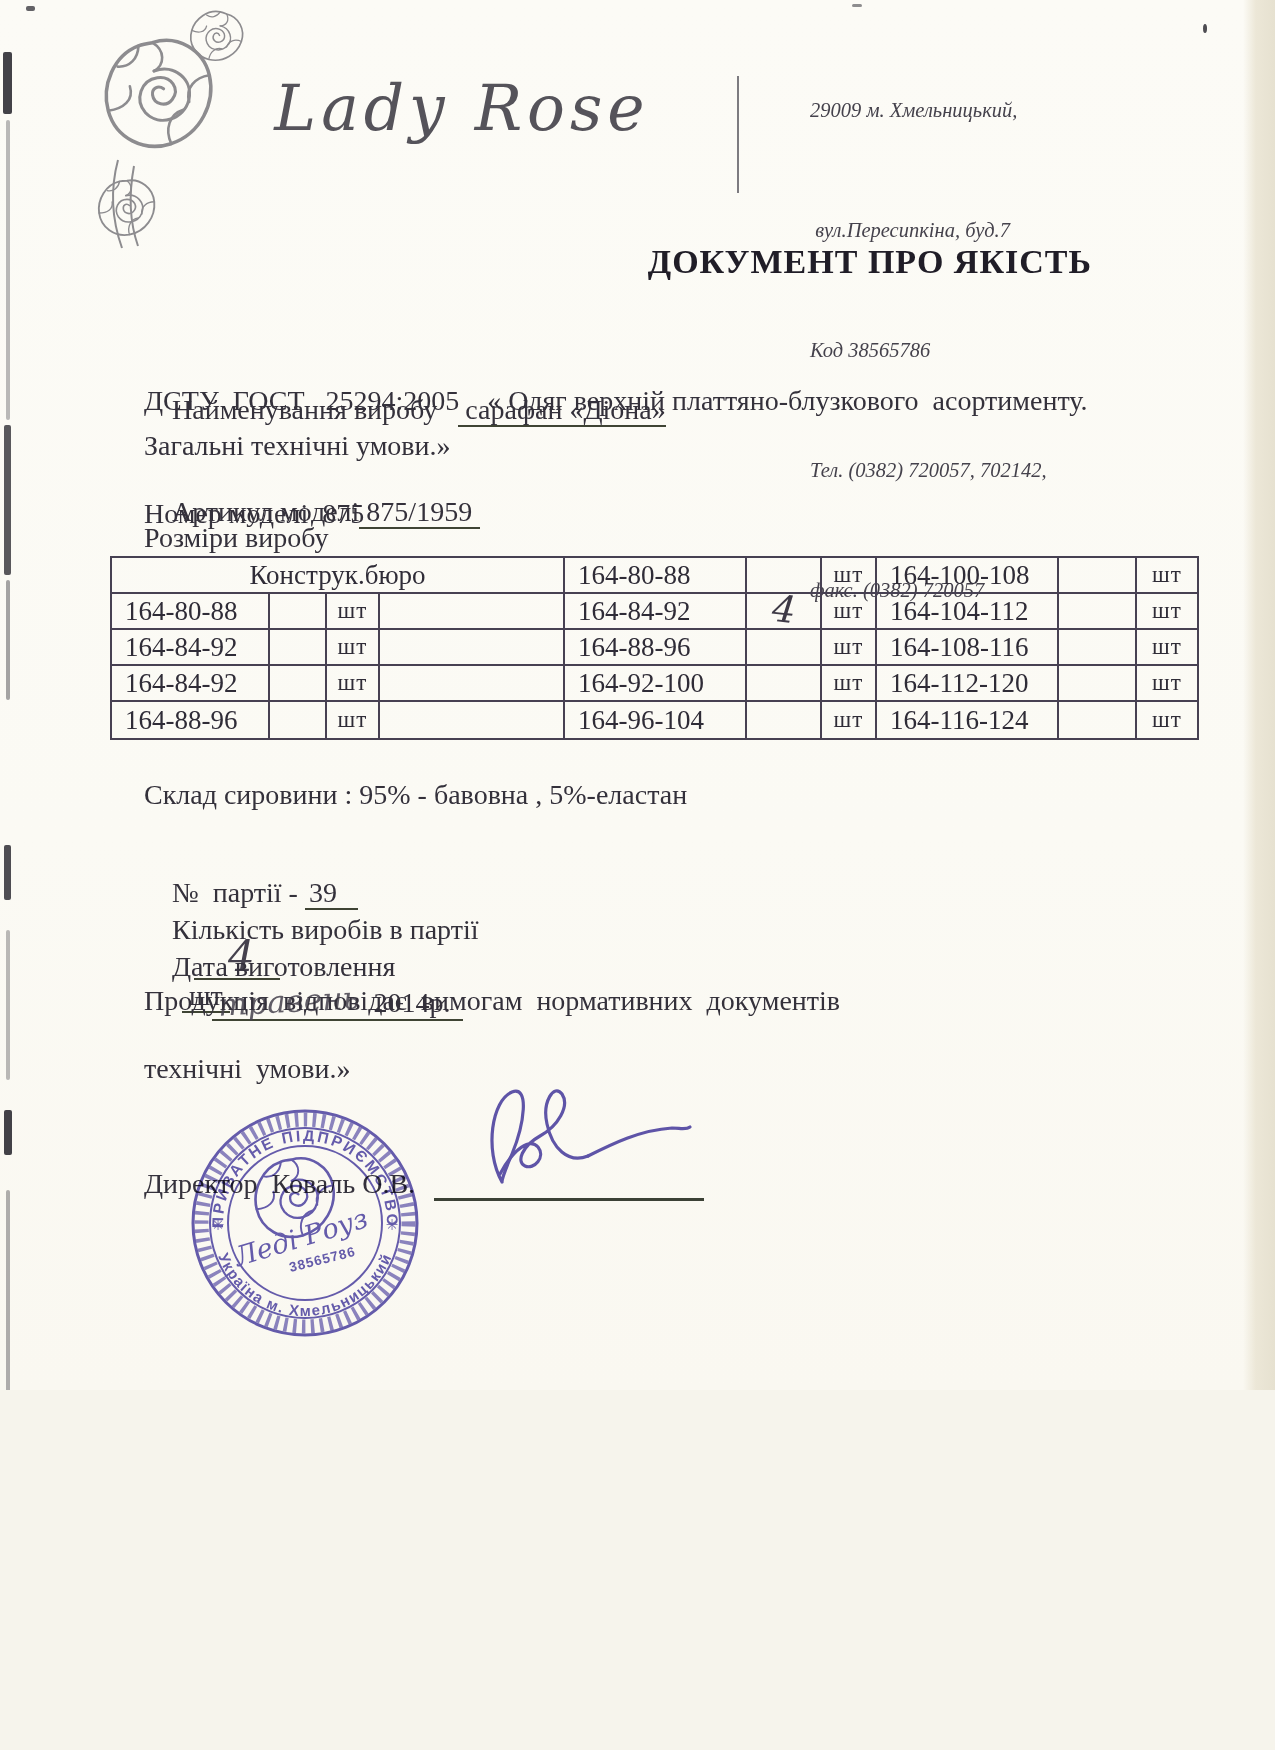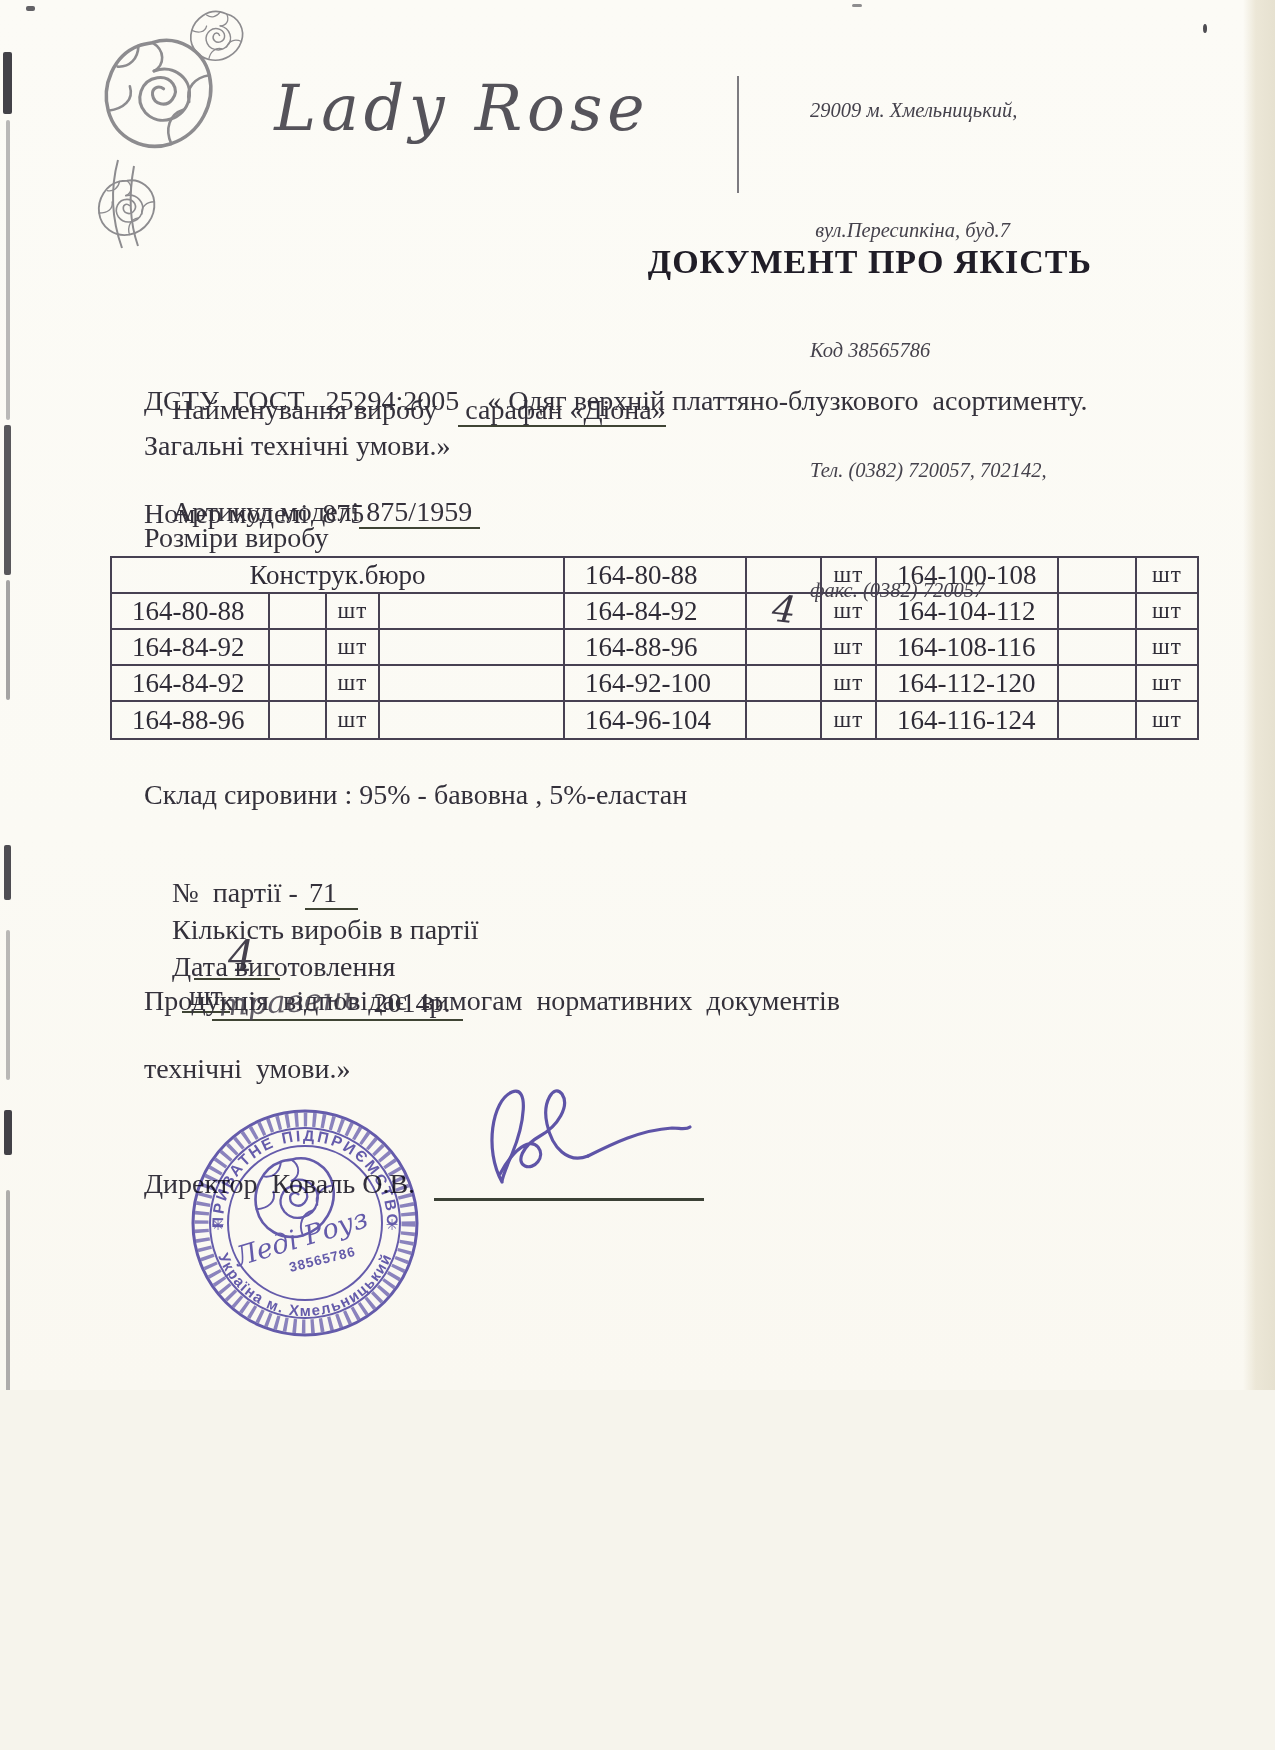--- a/index.html
+++ b/index.html
@@ -13,21 +13,21 @@
   .address{position:absolute;left:810px;top:10px;width:300px;font-style:italic;font-size:20.5px;line-height:40px;color:#45424c;white-space:pre;}
   .roses{position:absolute;left:88px;top:8px;color:#8d8c8f;}
   
   .title{position:absolute;left:0;top:243px;width:1092px;text-align:right;font-weight:bold;font-size:34px;letter-spacing:1px;color:#201d27;white-space:pre;}
   
   .line{position:absolute;left:144px;font-size:28px;color:#34313b;white-space:pre;}
   .uline{border-bottom:2.5px solid #3f4434;white-space:pre;}
   .hw{font-family:"DejaVu Serif",serif;font-style:italic;color:#45414d;}
   
   .sizes-table{position:absolute;left:110px;top:556px;display:grid;grid-template-columns:158px 57px 53px 185px 182px 75px 55px 182px 78px 60px;grid-auto-rows:36px;border:2.5px solid #474152;font-size:27px;color:#2f2c37;}
-  .sizes-table .cell{border-right:2px solid #474152;border-bottom:2px solid #474152;display:flex;align-items:center;padding:0 0 0 20px;overflow:visible;}
+  .sizes-table .cell{border-right:2px solid #474152;border-bottom:2px solid #474152;display:flex;align-items:center;padding:0 0 0 13px;overflow:visible;}
   .sizes-table .cell.c-unit{justify-content:center;padding:0;font-size:23px;letter-spacing:1px;}
   .sizes-table .cell.c-center{justify-content:center;padding:0;}
   .sizes-table .cell.lastcol{border-right:none;}
   .sizes-table .cell.lastrow{border-bottom:none;}
   .sizes-table .cell.span4{grid-column:1 / span 4;}
   .tbl-hw{font-family:"DejaVu Serif",serif;font-style:italic;font-size:37px;color:#3e3a46;transform:rotate(6deg) translateY(-2px);line-height:1;}
   
   .stamp{position:absolute;left:183px;top:1101px;mix-blend-mode:multiply;filter:blur(.35px);opacity:.93;}
   .signature{position:absolute;left:462px;top:1070px;mix-blend-mode:multiply;opacity:.9;}
   .sig-line{position:absolute;left:434px;top:1198px;width:270px;height:2.5px;background:#3c4136;}
@@ -151,21 +151,21 @@
     <div class="cell lastrow"></div>
     <div class="cell c-unit lastrow">шт</div>
     <div class="cell lastrow">164-116-124</div>
     <div class="cell lastrow"></div>
     <div class="cell c-unit lastcol lastrow">шт</div>
   </div>
 
   <div class="line" style="top:779px">Склад сировини : 95% - бавовна , 5%-еластан</div>
 
   <div class="line" style="top:845px">
-    <span>№  партії - </span><span class="uline" style="padding:0 14px 0 4px">71 </span>
+    <span>№  партії - </span><span class="uline" style="padding:0 14px 0 4px">39 </span>
   </div>
 
   <div class="line" style="top:882px">
     <span>Кількість виробів в партії</span>
     <span class="uline" style="display:inline-block;width:86px;text-align:center;margin-left:22px;position:relative"><span class="hw" style="font-size:42px;position:absolute;left:34px;top:-14px">4</span>&nbsp;</span>
     <span class="uline" style="margin-left:10px"> шт </span>
   </div>
 
   <div class="line" style="top:919px">
     <span>Дата виготовлення</span>

